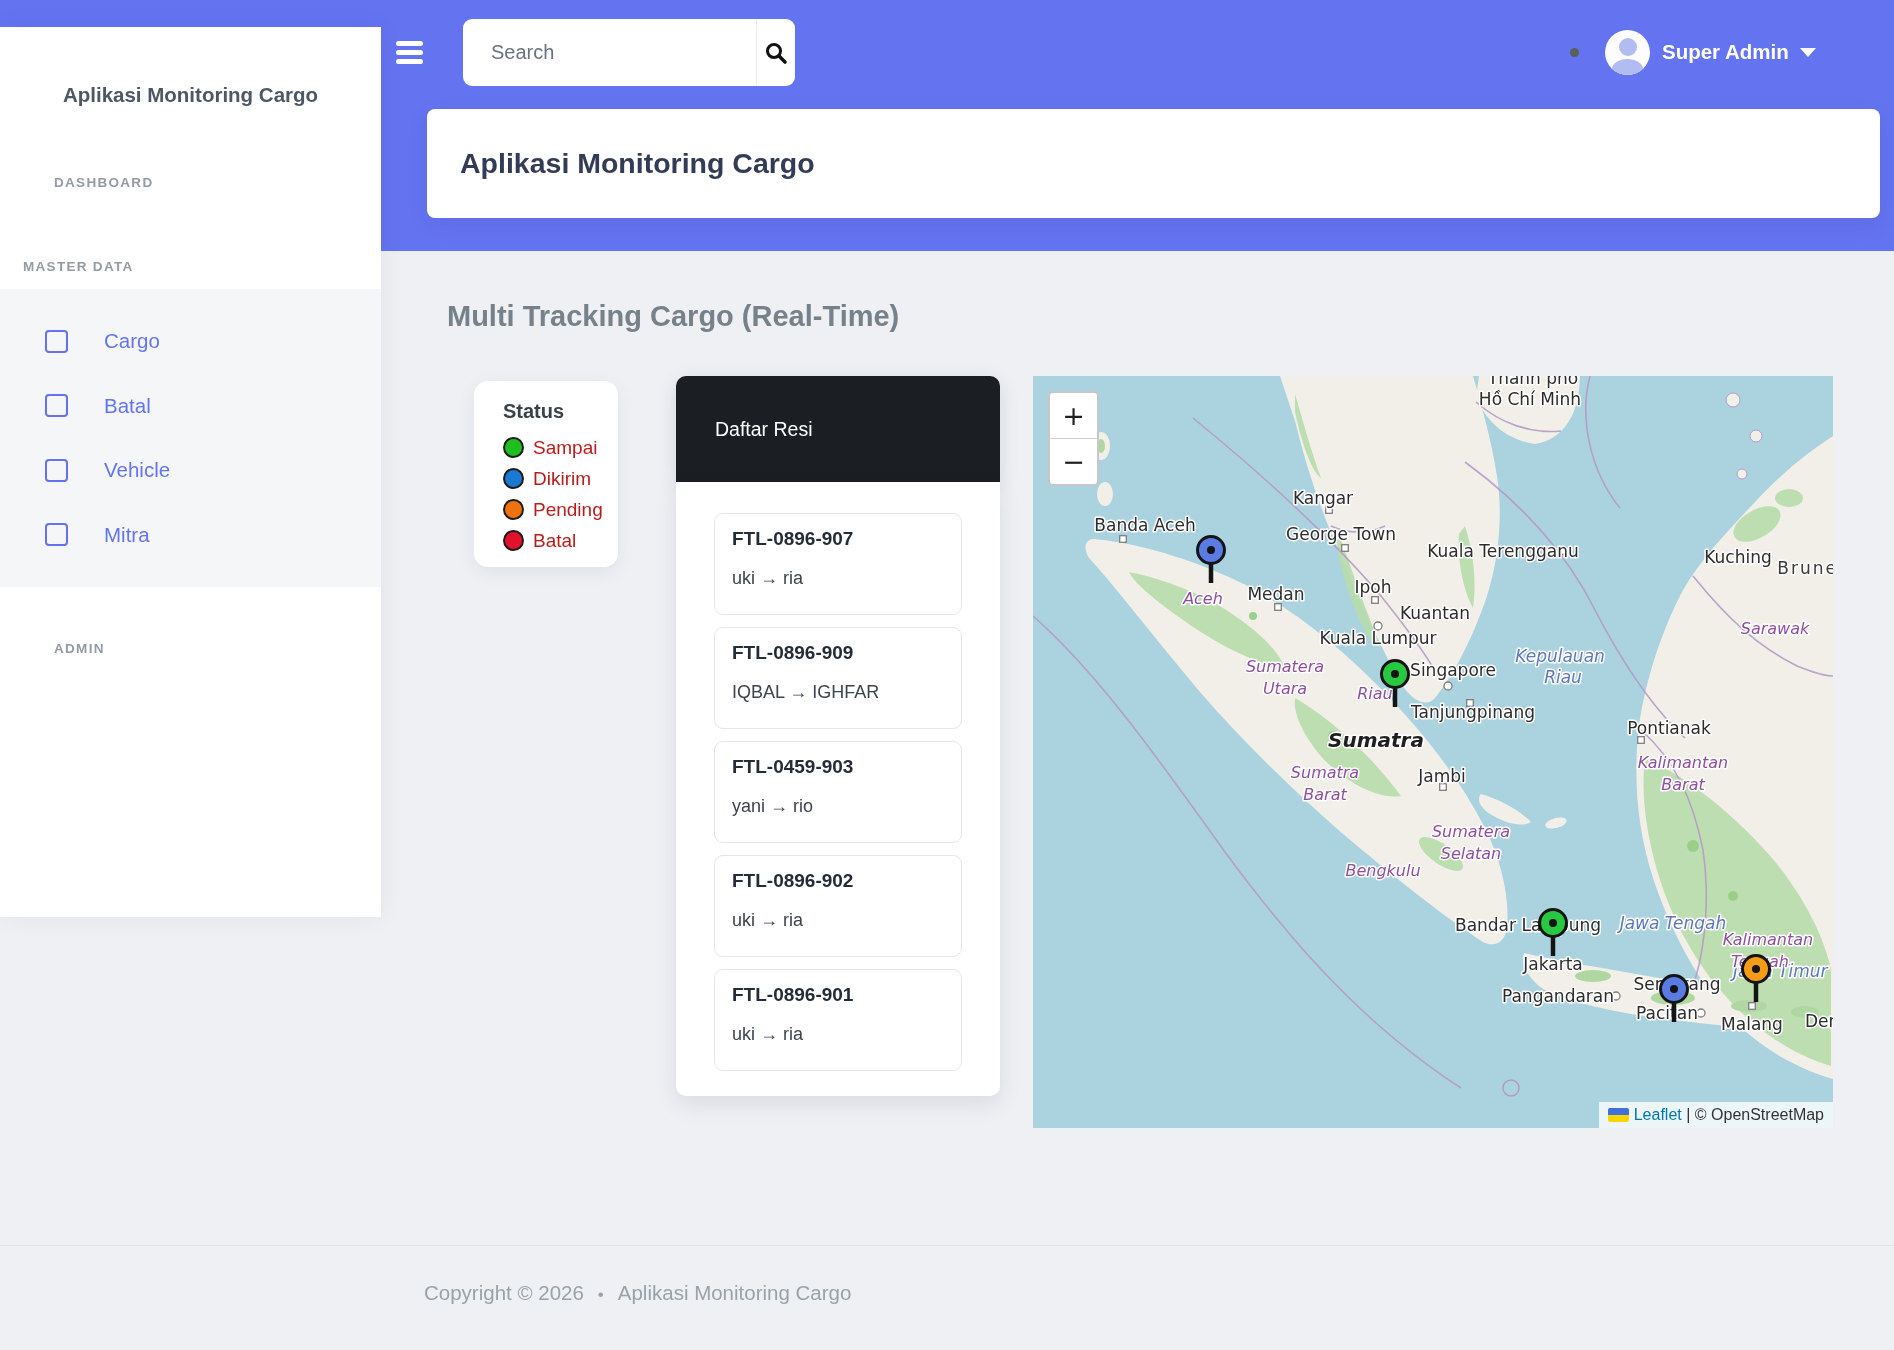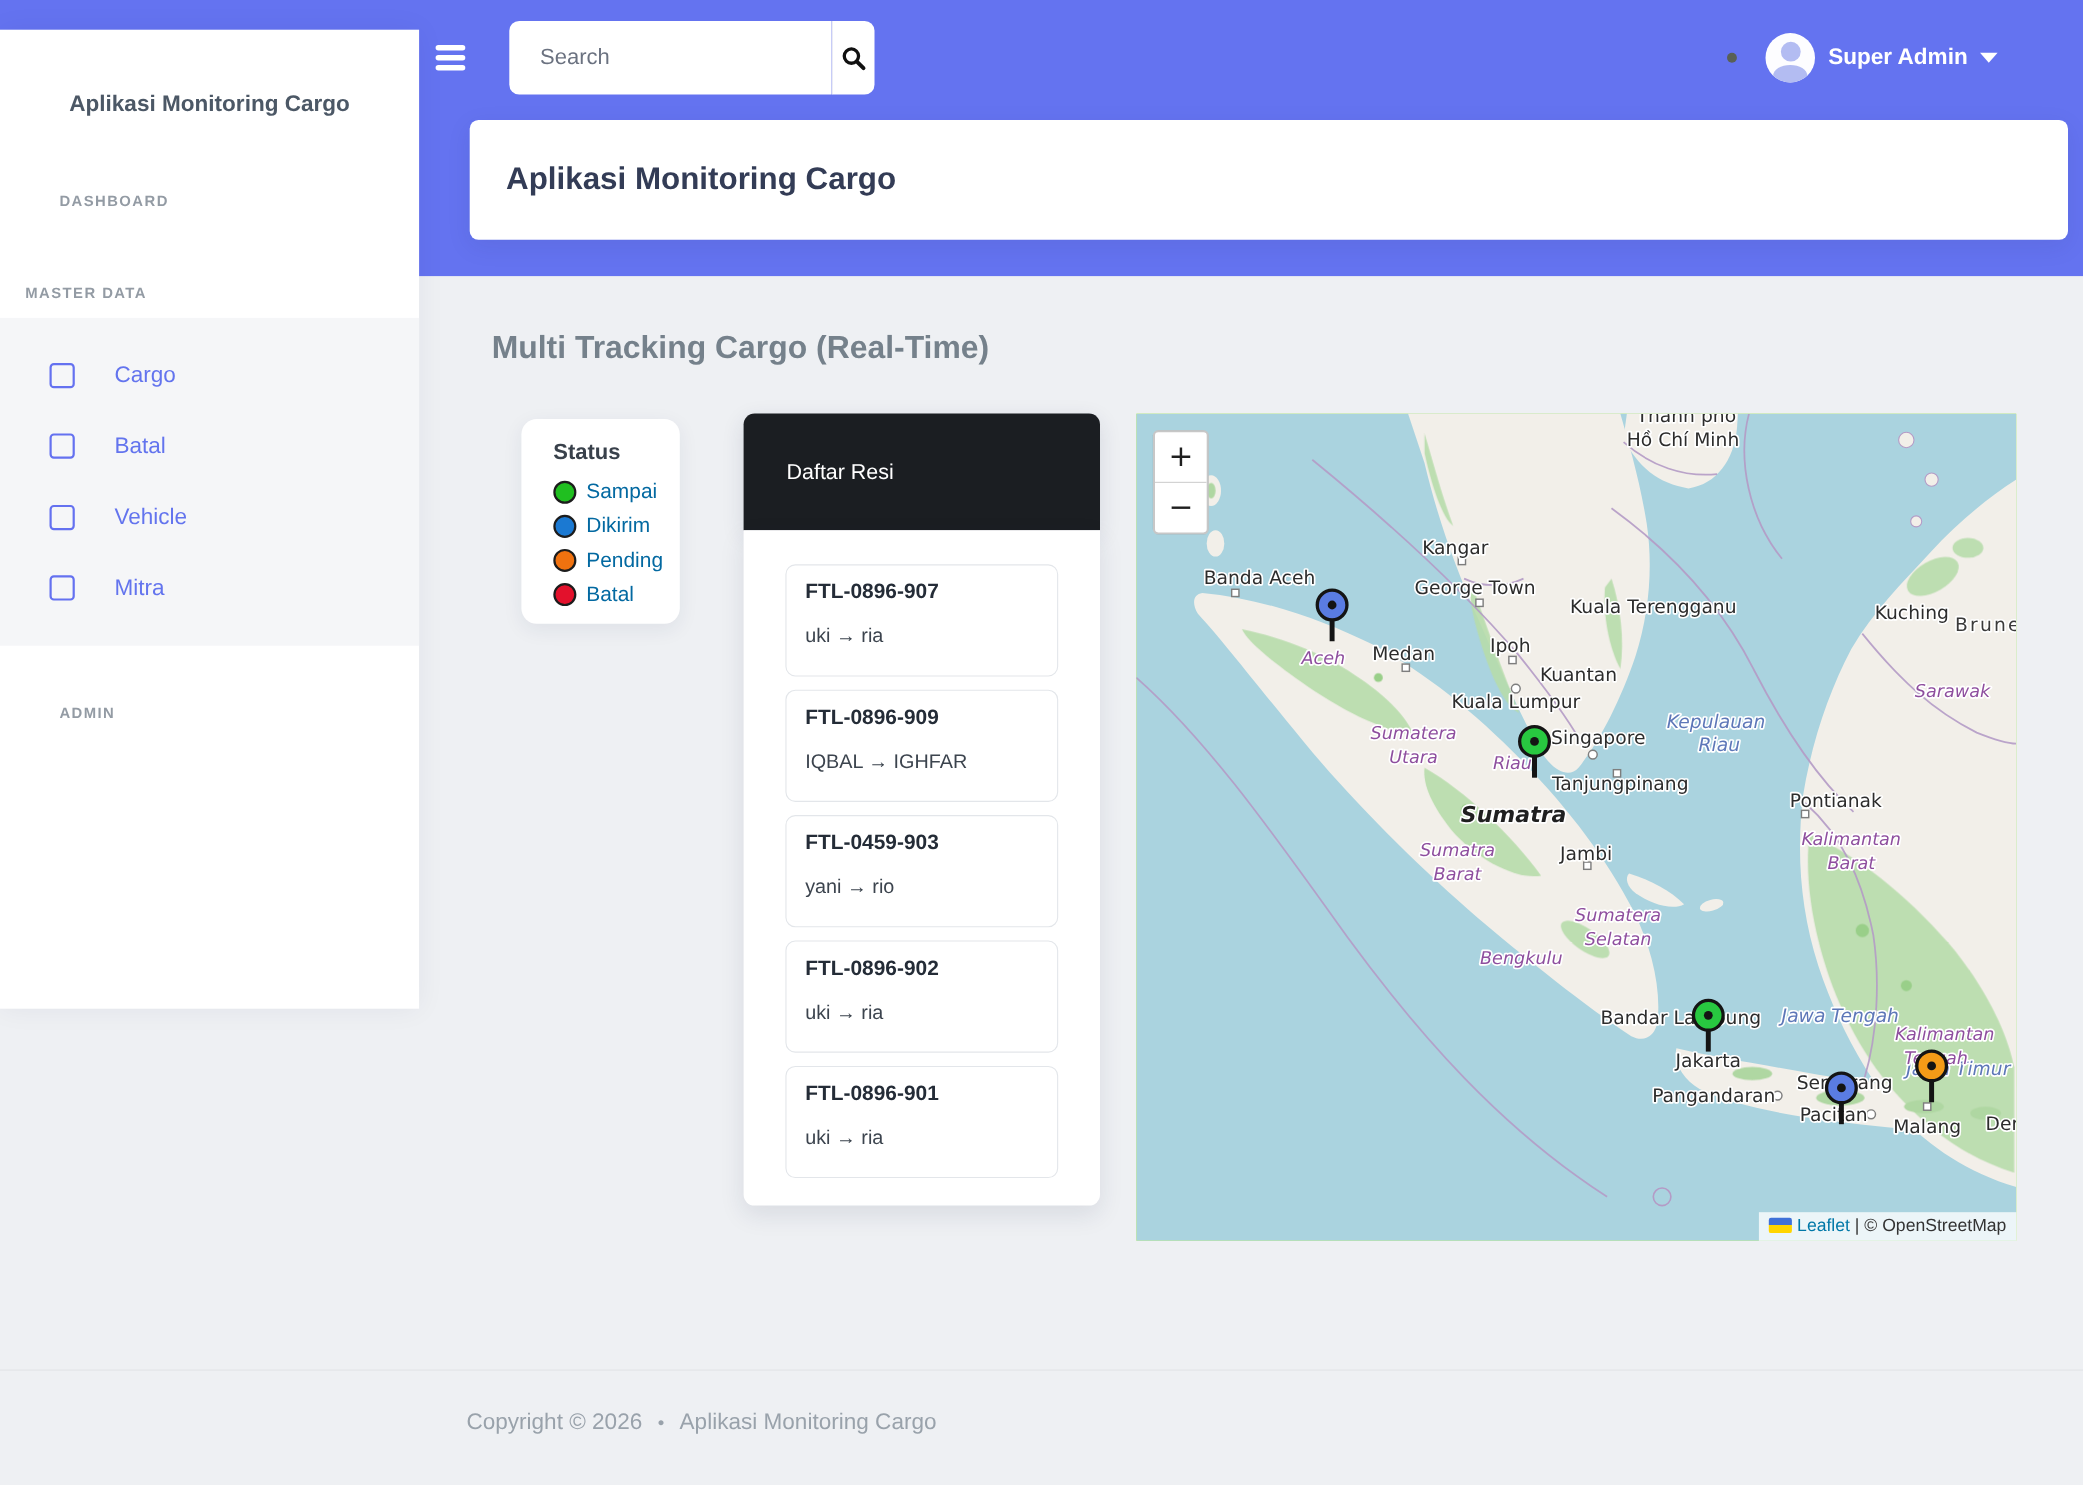--- a/index.html
+++ b/index.html
@@ -47,21 +47,21 @@
        border-radius:8px;box-shadow:0 6px 22px rgba(30,40,80,.08);z-index:3;}
   .titlecard h1{margin:0;padding-left:33px;line-height:109px;font-size:28.5px;color:#333c56;}
   .heading{position:absolute;left:447px;top:300px;margin:0;font-size:29px;font-weight:bold;color:#75818b;}
 
   .legend{position:absolute;left:449px;top:381px;width:144px;height:186px;background:#fff;
        border-radius:14px;box-shadow:0 5px 18px rgba(30,40,80,.07);margin-left:25px;}
   .legend-title{position:absolute;left:29px;top:19px;font-size:20px;font-weight:bold;color:#39414b;}
   .legend-items{position:absolute;left:29px;top:51px;display:flex;flex-direction:column;}
   .lrow{display:flex;align-items:center;height:31px;}
   .ldot{width:21px;height:21px;border-radius:50%;border:2px solid #1c1c1c;box-sizing:border-box;flex:0 0 auto;}
-  .llab{margin-left:9px;font-size:19px;color:#0369a1;}
+  .llab{margin-left:9px;font-size:19px;color:#b91c1c;}
 
   .resi{position:absolute;left:676px;top:376px;width:324px;}
   .resi-head{height:106px;background:#1b1e22;border-radius:10px 10px 0 0;display:flex;align-items:center;
        box-shadow:0 6px 20px rgba(30,40,80,.12);}
   .resi-head span{margin-left:39px;color:#fff;font-size:19.5px;}
   .resi-body{height:614px;background:#fff;border-radius:0 0 10px 10px;position:relative;
        box-shadow:0 8px 22px rgba(30,40,80,.10);}
   .ritem{position:absolute;left:38px;width:248px;height:102px;border:1px solid #e3e6ea;border-radius:9px;
        box-sizing:border-box;background:#fff;cursor:pointer;}
   .rcode{position:absolute;left:17px;top:14px;font-size:19px;font-weight:bold;color:#242c37;}

